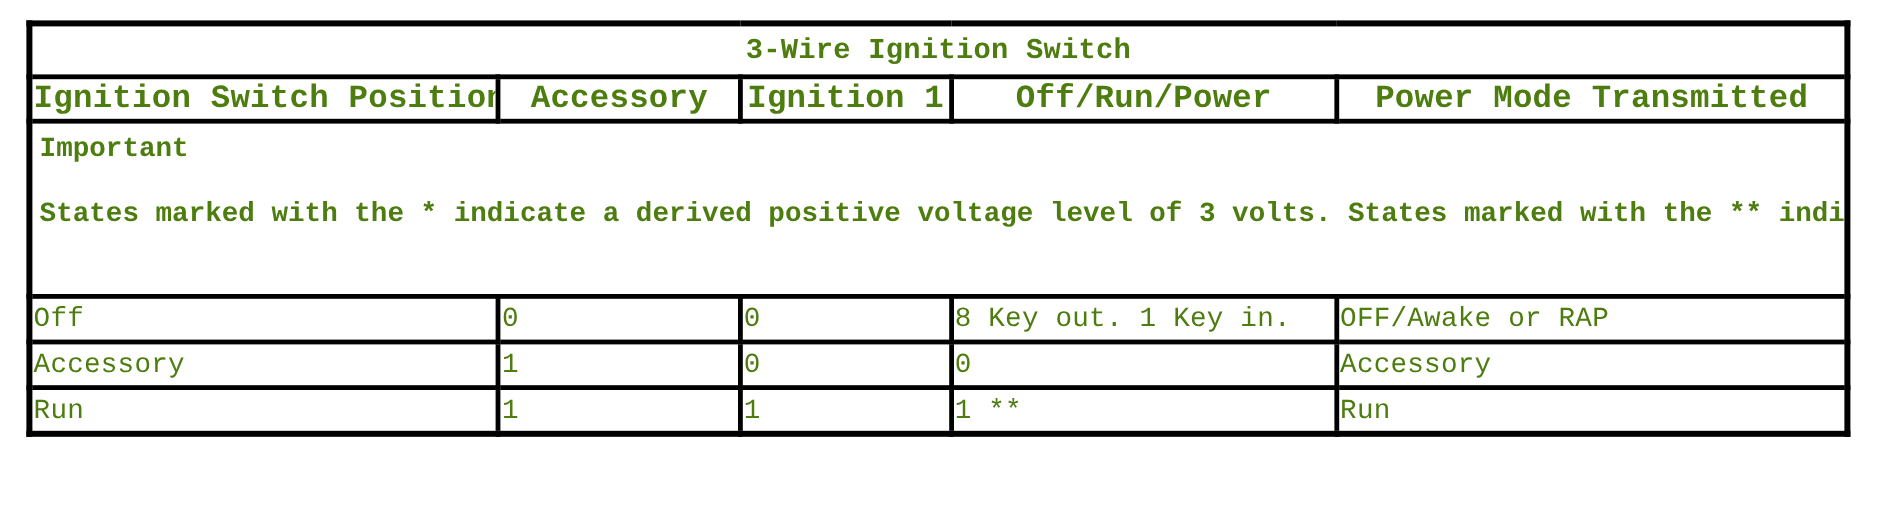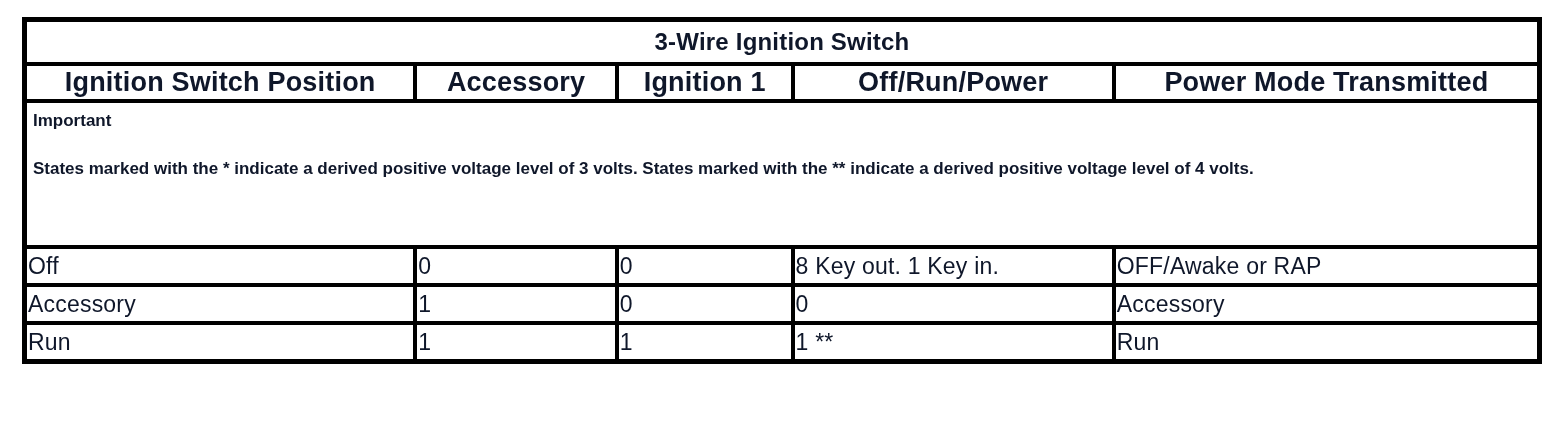--- a/index.html
+++ b/index.html
@@ -18,23 +18,24 @@
   }
   table.ign-table {
     border-collapse: collapse;
     table-layout: fixed;
     width: 1520px;
     margin: 17px 0 0 22px;
     border: 5px solid #000000;
   }
   table.ign-table td, table.ign-table th {
     border: 4px solid #000000;
-    color: #0f172a;
+    color: #4d7c0f;
     overflow: hidden;
     white-space: nowrap;
+    font-family: Liberation Mono, monospace;
   }
   .title-cell {
     height: 38px;
     text-align: center;
     vertical-align: middle;
     font-weight: bold;
     font-size: 24px;
     letter-spacing: 0.2px;
   }
   .header-row th {
@@ -44,21 +45,21 @@
     font-weight: bold;
     font-size: 27px;
     border-bottom-width: 6px;
     letter-spacing: 0.2px;
   }
   .note-cell {
     height: 130px;
     vertical-align: top;
     text-align: left;
     font-weight: bold;
-    font-size: 17px;
+    font-size: 23px;
     padding: 6px 6px 6px 6px;
     white-space: normal;
   }
   .note-heading {
     margin: 2px 0 28px 0;
   }
   .note-text {
     line-height: 1.2;
     max-width: 1455px;
   }

